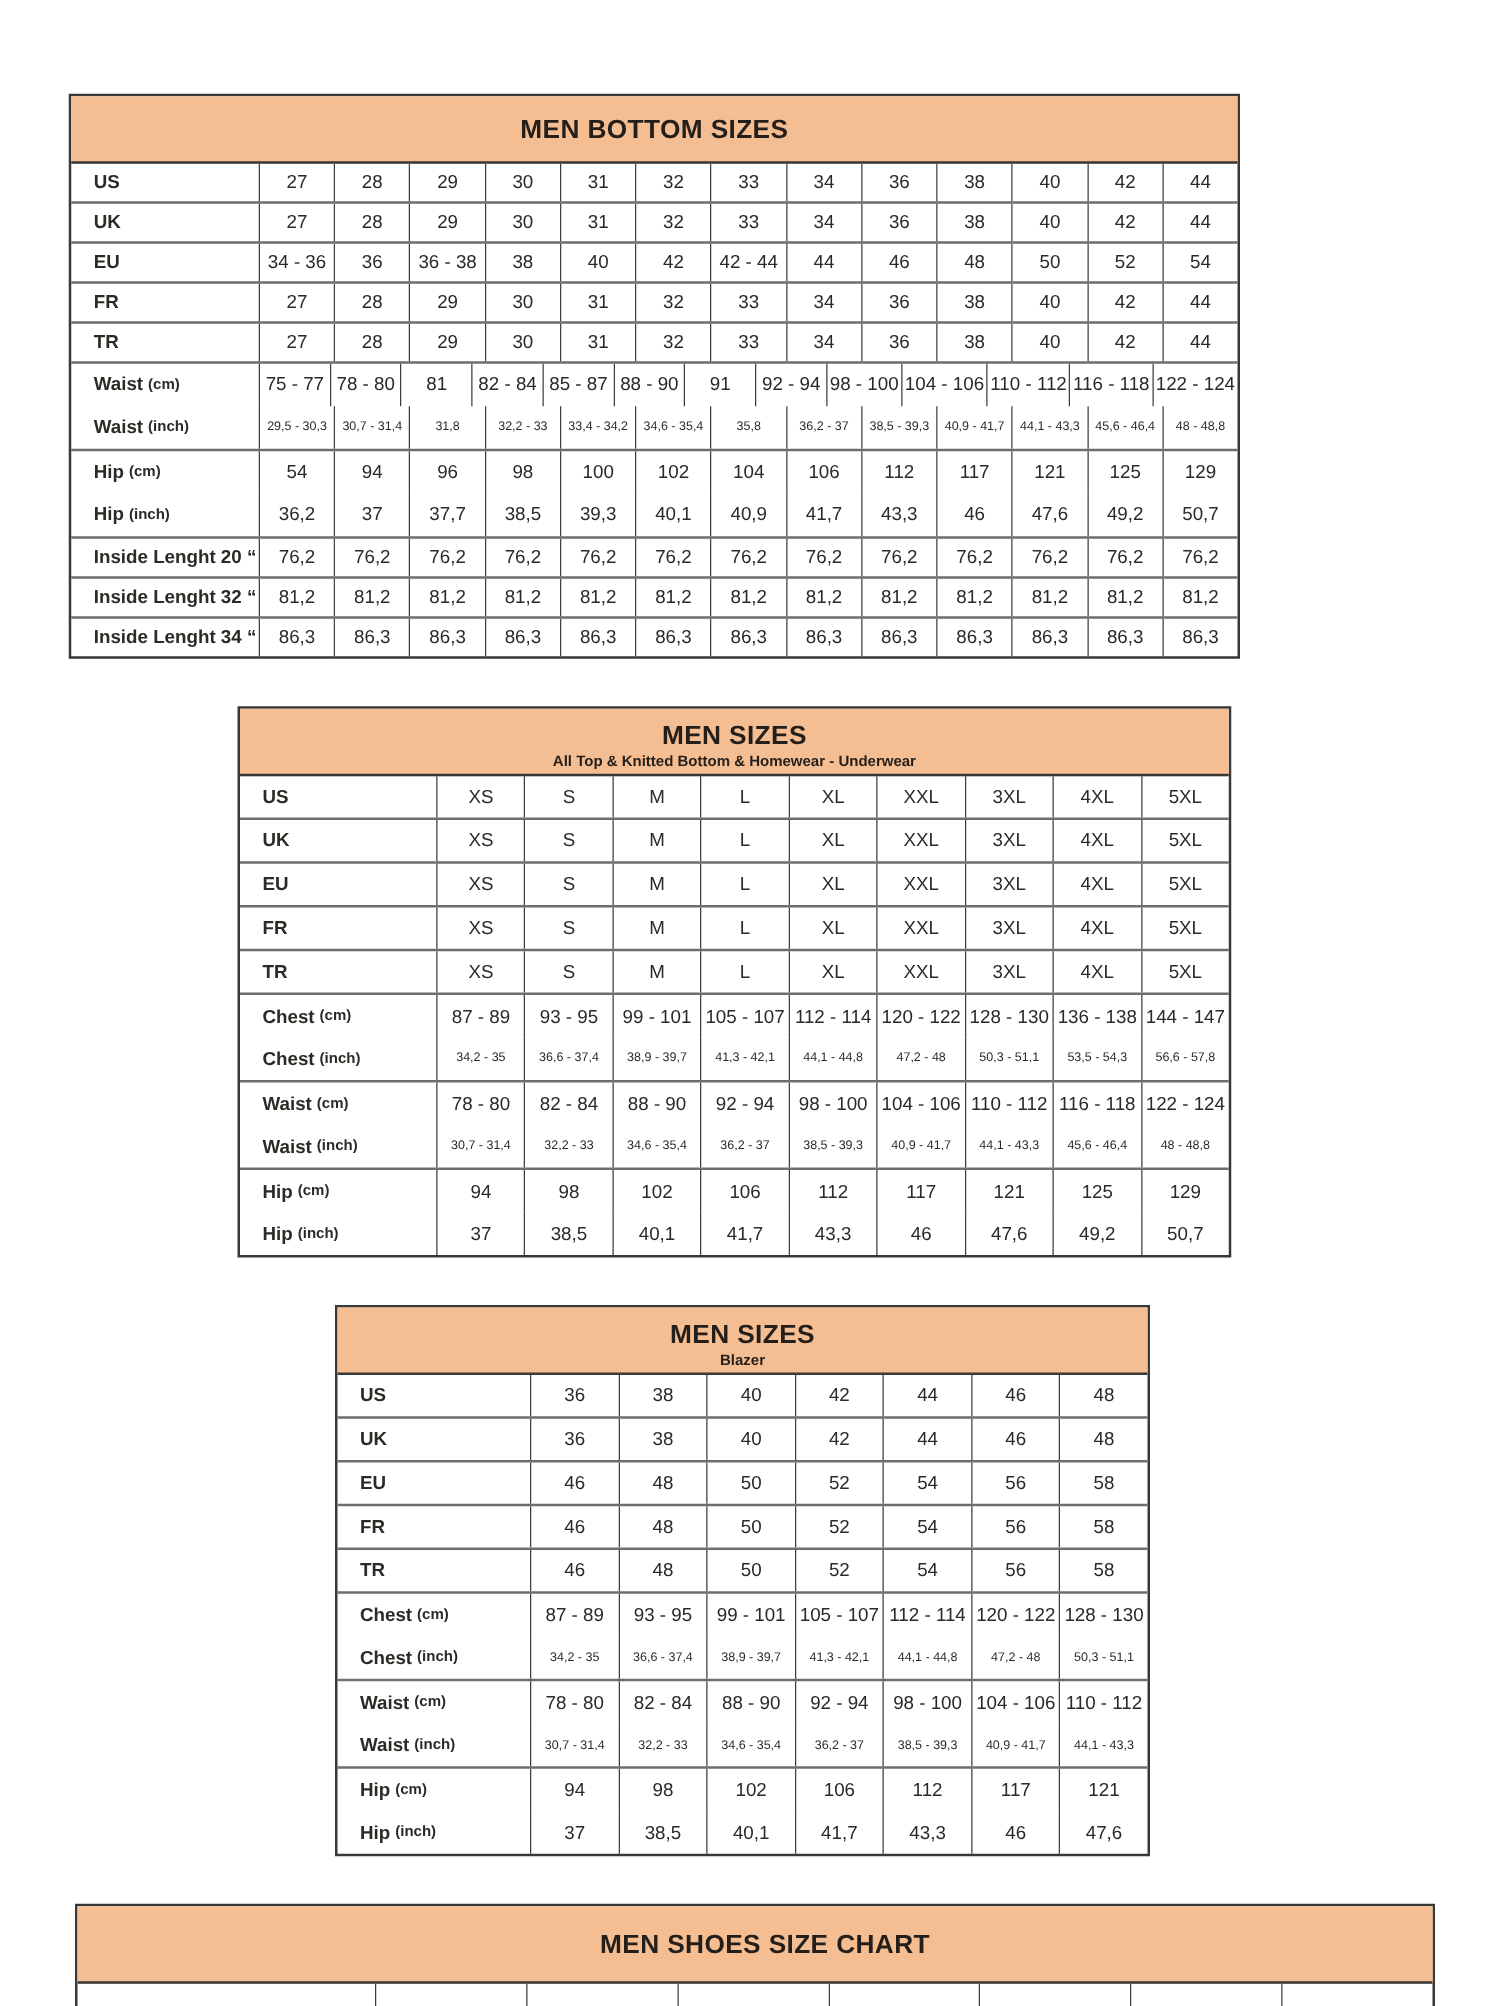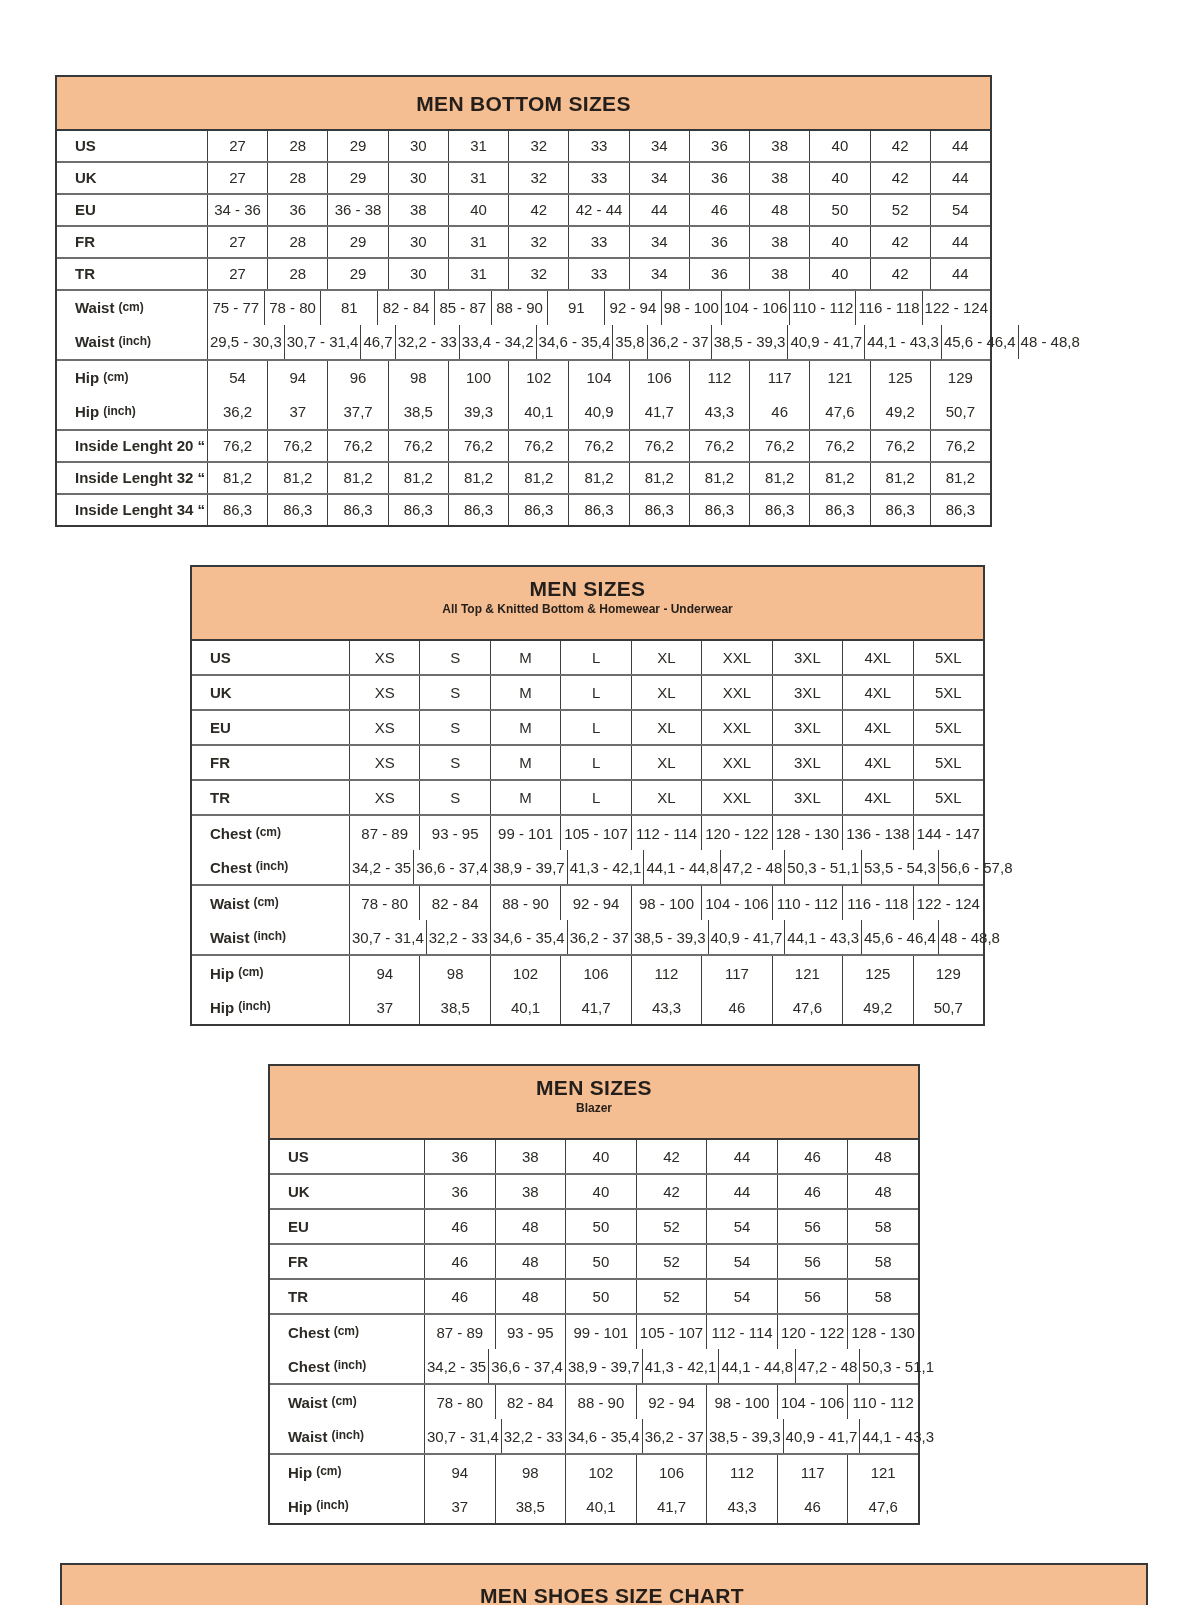--- a/index.html
+++ b/index.html
@@ -20,21 +20,21 @@
   
   .t0 { width: 937px; margin: 75px 0 0 55px; --label-w: 150px; }
   .t1 { width: 795px;  margin: 38px 0 0 190px; --label-w: 157px; }
   .t2 { width: 652px;  margin: 38px 0 0 268px; --label-w: 154px; }
   .t3 { width: 1088px; margin: 38px 0 0 60px;  --label-w: 238px; }
 
   .thead {
     background: var(--band, #f4bd92);
     border-bottom: 2px solid #383838;
     text-align: center;
-    padding: 10px 0 23px 0;
+    padding: 10px 0 3px 0;
   }
   .t0 .thead { padding: 15px 0 14px 0; }
   .t3 .thead { padding: 19px 0 18px 16px; }
   .thead h2 {
     font-size: 21px;
     font-weight: bold;
     letter-spacing: 0.3px;
     color: #241f1a;
     line-height: 1.1;
   }
@@ -71,21 +71,21 @@
   }
   .label-cell {
     justify-content: flex-start;
     padding-left: 18px;
     font-weight: bold;
     font-size: 15px;
     gap: 4px;
   }
   .label-cell .unit { font-size: 12px; font-weight: 600; }
   .value-cell { border-left: 1.5px solid #3e3e3e; }
-  .trow.small .value-cell { font-size: 15px; }
+  .trow.small .value-cell { font-size: 10px; }
   .trow.strong .value-cell { font-weight: bold; font-size: 16px; }
   .t3 .label-cell { font-size: 16px; }
 </style>
 </head>
 <body>
 
 <div class="page">
 
   <section class="size-table t0" style="--band: #f4bd92;">
     <header class="thead">
@@ -213,21 +213,21 @@
             <div class="cell value-cell">116 - 118</div>
             <div class="cell value-cell">122 - 124</div>
           </div>
           <div class="trow small" style="--n: 13;">
             <div class="cell label-cell">
               <span>Waist</span>
               <span class="unit">(inch)</span>
             </div>
             <div class="cell value-cell">29,5 - 30,3</div>
             <div class="cell value-cell">30,7 - 31,4</div>
-            <div class="cell value-cell">46,7</div>
+            <div class="cell value-cell">31,8</div>
             <div class="cell value-cell">32,2 - 33</div>
             <div class="cell value-cell">33,4 - 34,2</div>
             <div class="cell value-cell">34,6 - 35,4</div>
             <div class="cell value-cell">35,8</div>
             <div class="cell value-cell">36,2 - 37</div>
             <div class="cell value-cell">38,5 - 39,3</div>
             <div class="cell value-cell">40,9 - 41,7</div>
             <div class="cell value-cell">44,1 - 43,3</div>
             <div class="cell value-cell">45,6 - 46,4</div>
             <div class="cell value-cell">48 - 48,8</div>

